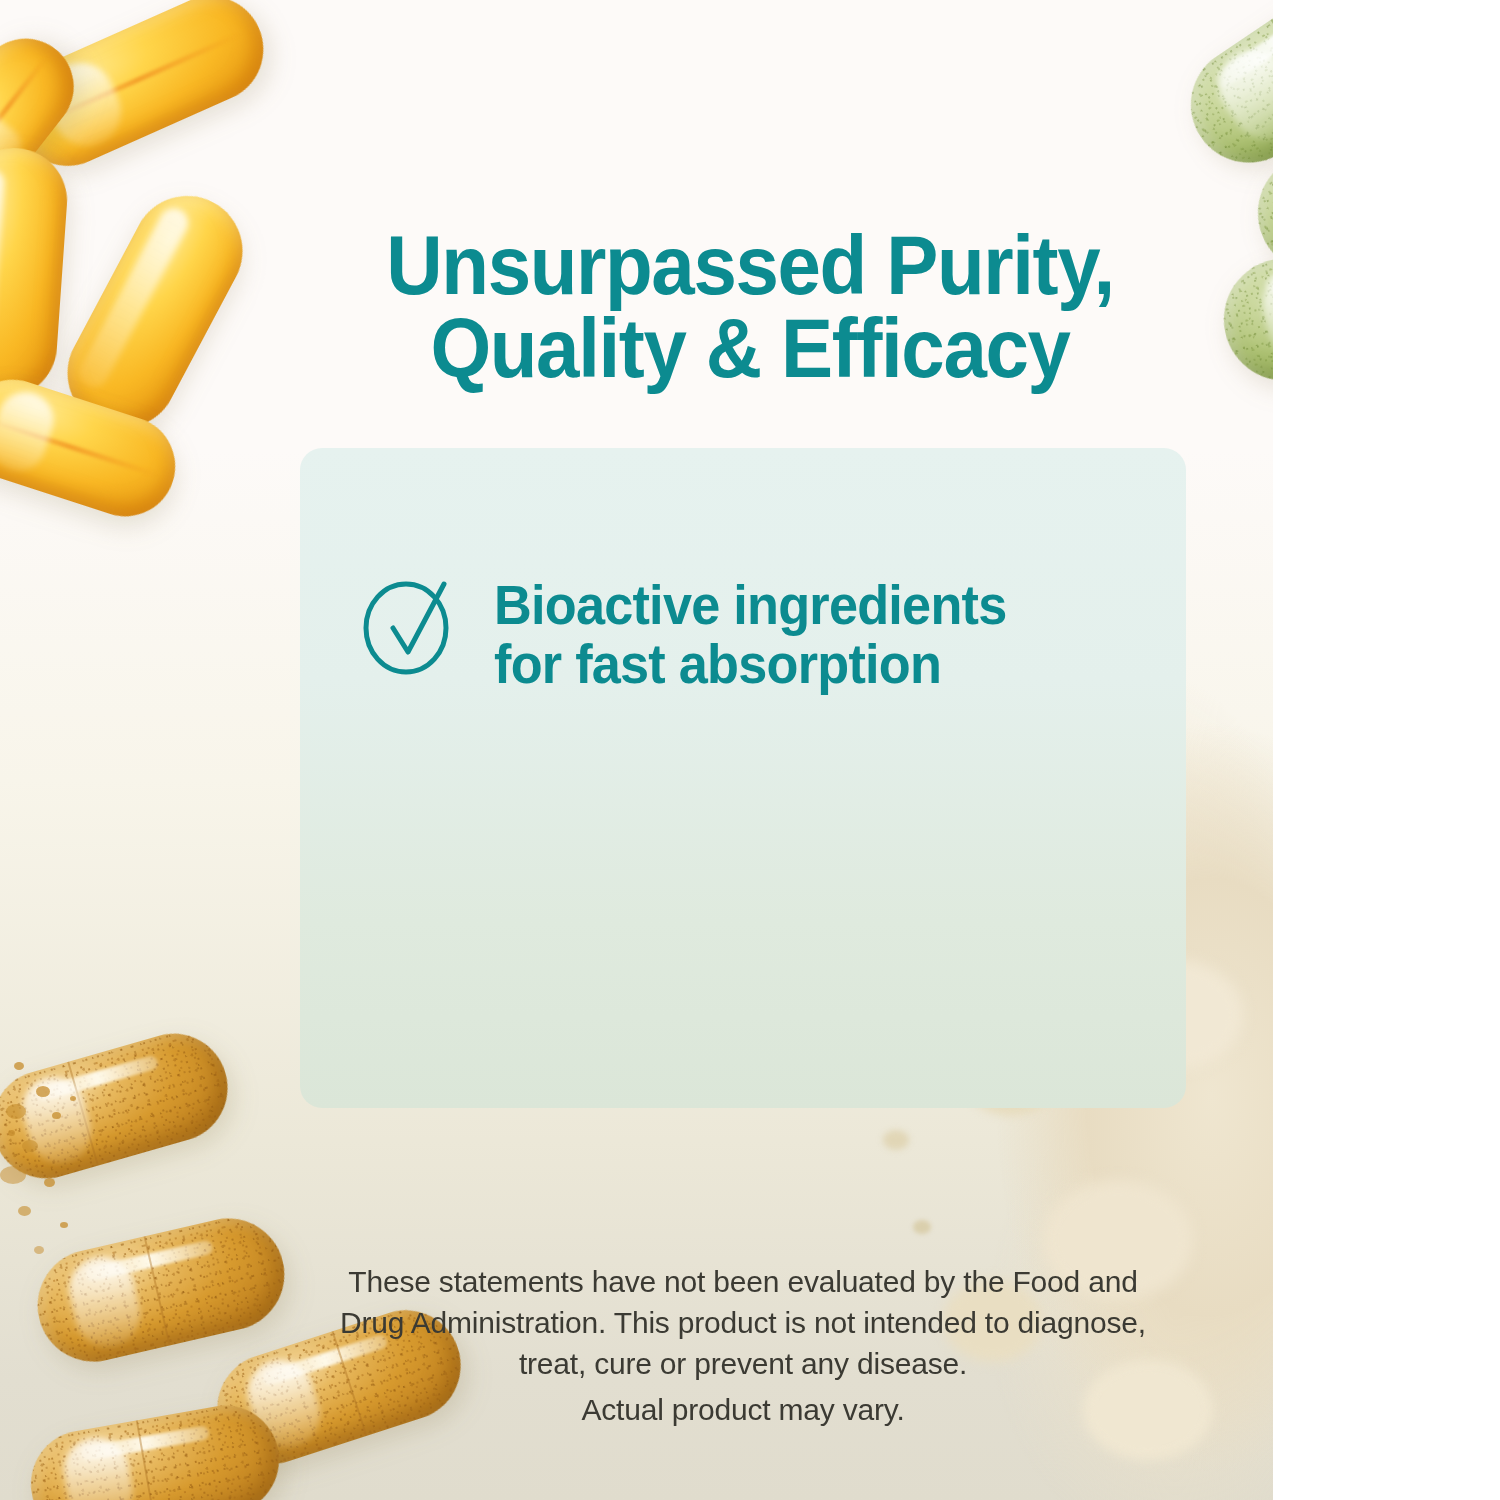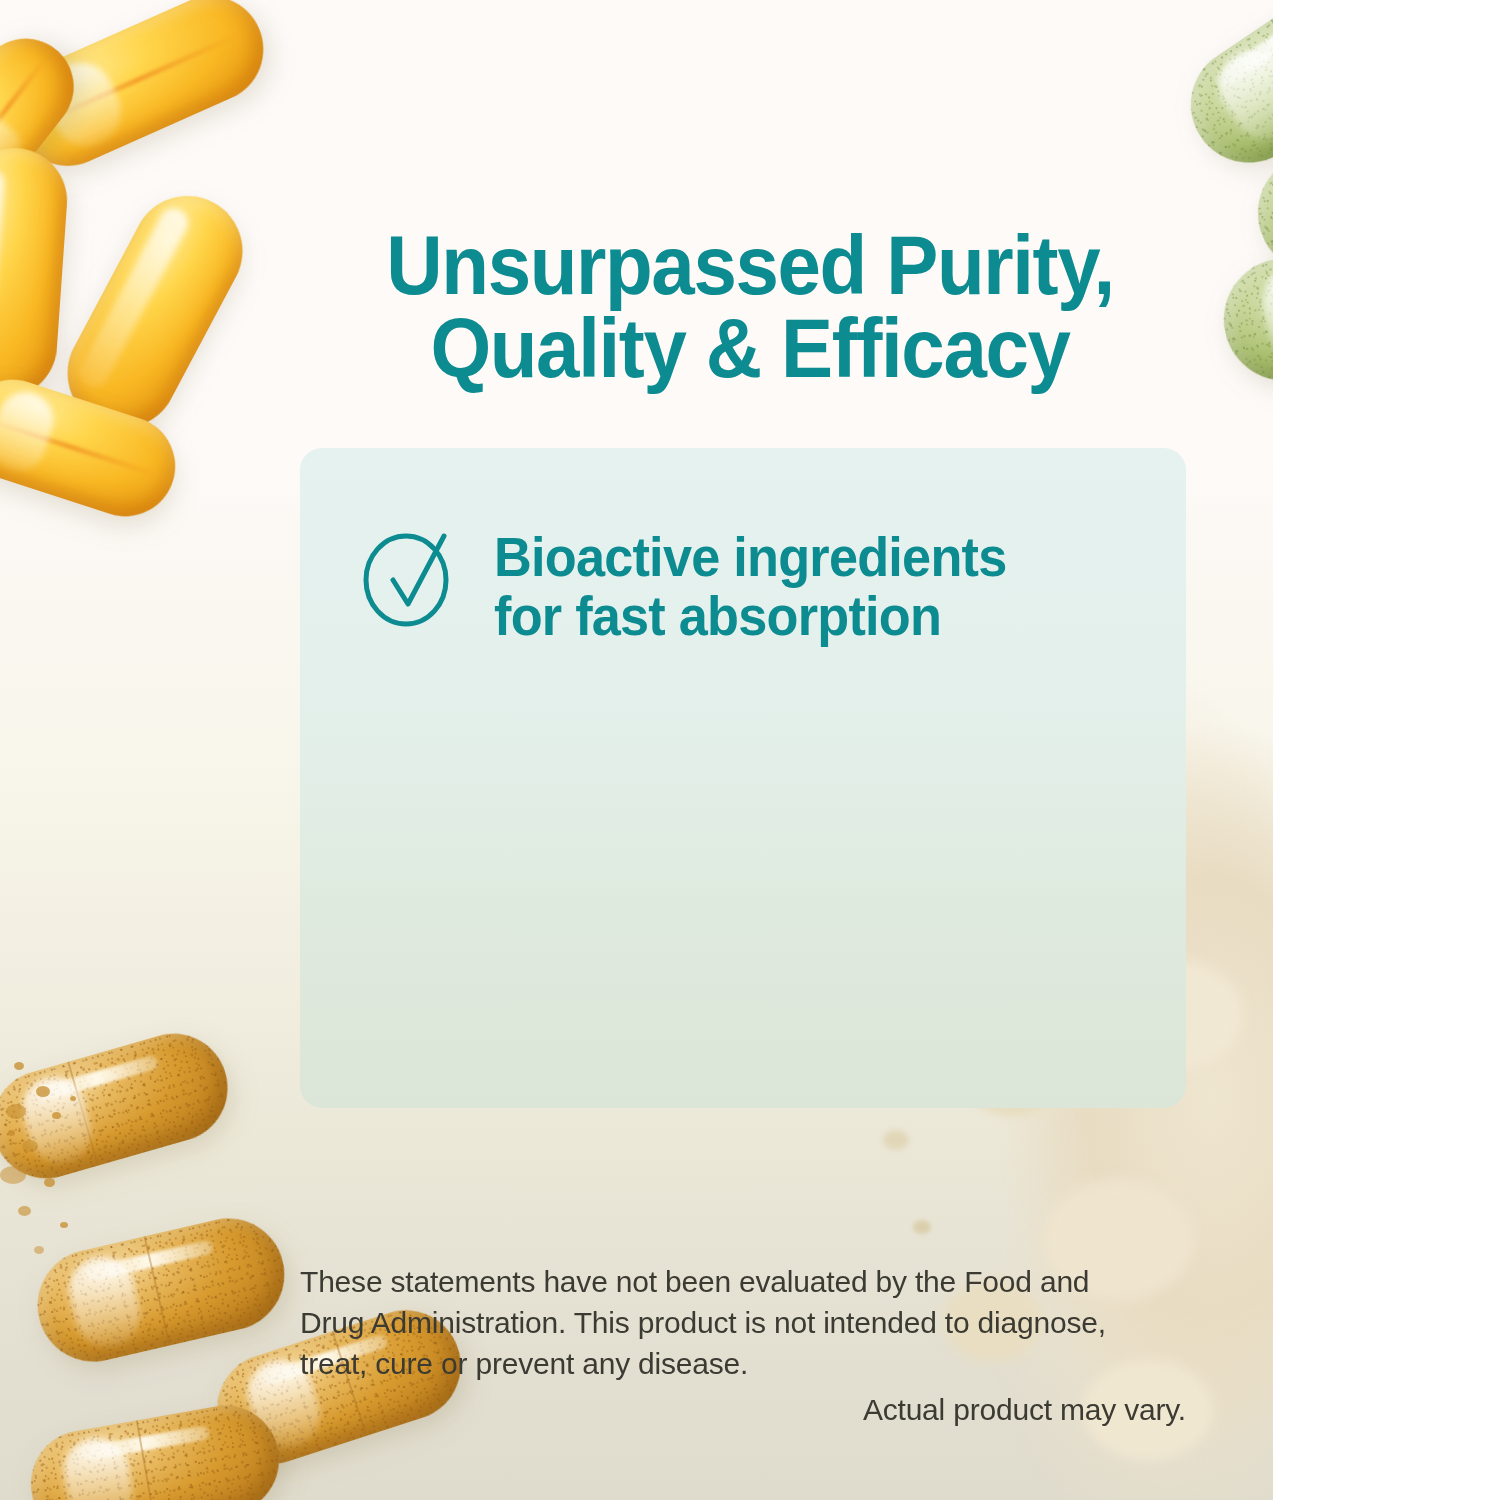--- a/index.html
+++ b/index.html
@@ -207,20 +207,21 @@
     display: flex;
     flex-direction: column;
     justify-content: flex-start;
     gap: 56px;
   }
 
   .benefit-row {
     display: flex;
     align-items: flex-start;
     gap: 30px;
+    margin-top: 48px;
   }
 
   .check-icon {
     flex: 0 0 auto;
     width: 108px;
     height: 108px;
     margin-top: 2px;
   }
   .check-icon svg { display: block; width: 108px; height: 108px; }
 
@@ -236,34 +237,35 @@
     white-space: pre-line;
     padding-top: 8px;
   }
 
   
   .disclaimer {
     position: absolute;
     left: 300px;
     top: 1232px;
     width: 886px;
+    text-align: center;
     color: #3b3a33;
     font-family: "Liberation Sans", sans-serif;
     font-weight: 400;
     font-size: 30px;
     line-height: 1.36;
     letter-spacing: -0.2px;
     white-space: pre-line;
   }
   .product-note {
     position: absolute;
     left: 300px;
     top: 1363px;
     width: 886px;
-    text-align: right;
+    text-align: center;
     color: #3b3a33;
     font-family: "Liberation Sans", sans-serif;
     font-weight: 400;
     font-size: 30px;
     letter-spacing: -0.2px;
   }
 </style>
 </head>
 <body>
 

